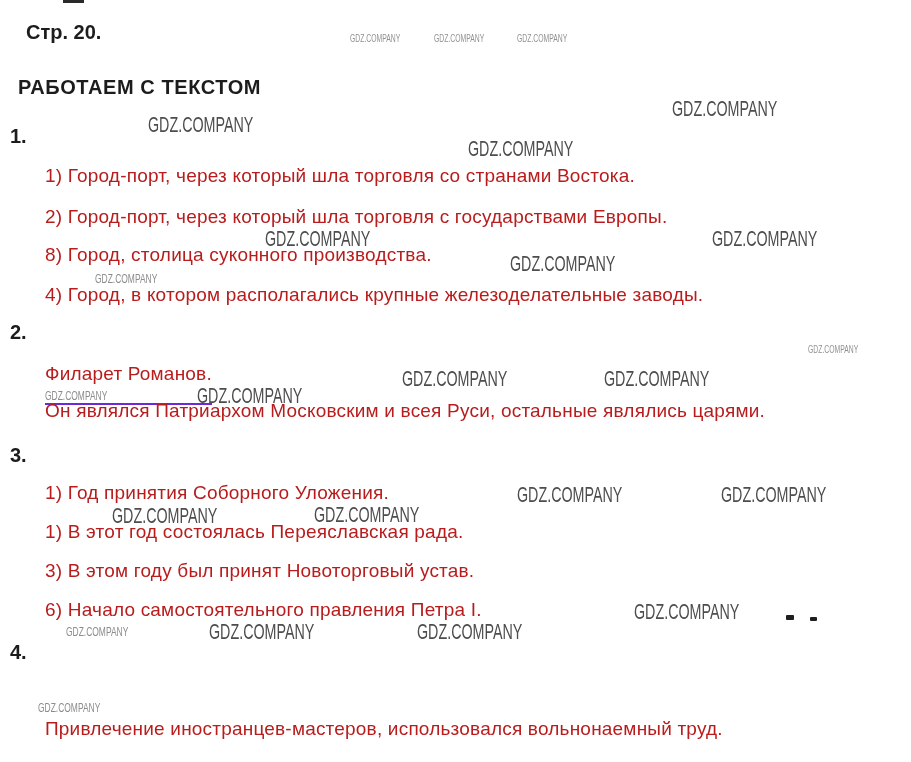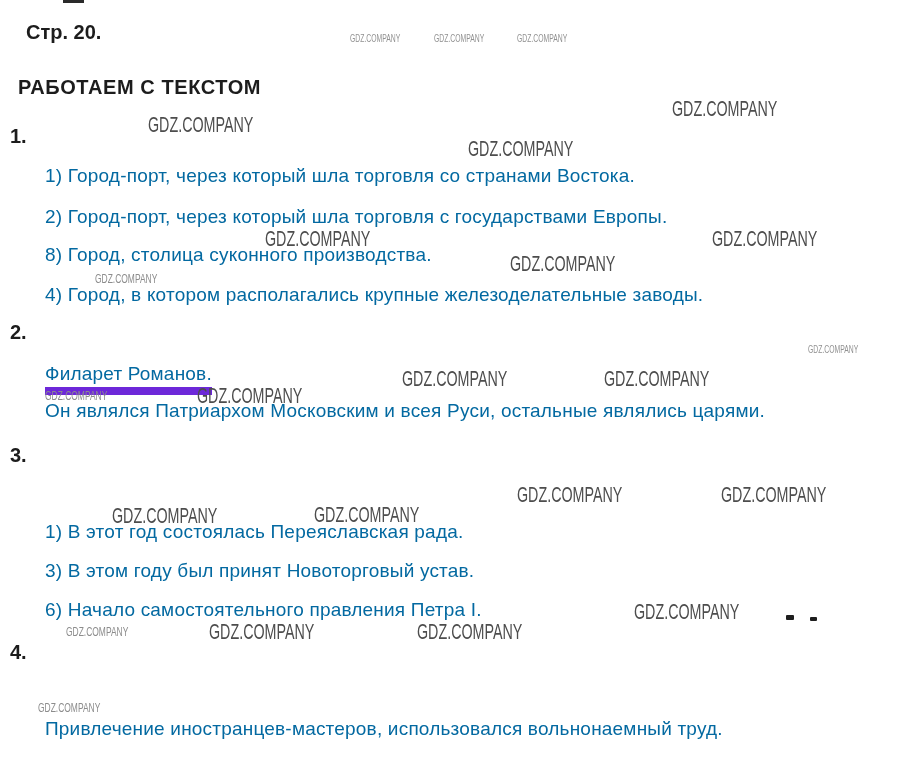--- a/index.html
+++ b/index.html
@@ -17,27 +17,27 @@
   .section-heading{
     position:absolute;left:10px;top:68px;margin:8px;
     font-size:20px;font-weight:bold;color:#1c1c1c;letter-spacing:0.6px;white-space:nowrap;
   }
   .num{
     position:absolute;left:10px;
     font-size:20px;line-height:22px;font-weight:bold;color:#1c1c1c;
   }
   .line{
     position:absolute;left:45px;
-    font-size:19px;line-height:22px;color:#0369a1;
+    font-size:19px;line-height:22px;color:#b91c1c;
     letter-spacing:0.2px;white-space:nowrap;
   }
   .underlined{
     display:inline-block;
-    border-bottom:8px solid #6d28d9;
-    padding-bottom:2px;
+    border-bottom:2px solid #6d28d9;
+    padding-bottom:18px;
   }
   .wm{
     position:absolute;
     white-space:nowrap;line-height:1;
     transform-origin:left top;
     pointer-events:none;
     font-family:"Liberation Sans",sans-serif;
   }
   .wm-lg{font-size:22px;color:#4d4d4d;transform:scaleX(0.65);}
   .wm-sm{font-size:13px;color:#8c8c8c;transform:scaleX(0.65);}
@@ -61,20 +61,21 @@
   <div class="line" style="top:244px">8) Город, столица суконного производства.</div>
   <div class="line" style="top:284px">4) Город, в котором располагались крупные железоделательные заводы.</div>
 
   <div class="num" style="top:321px">2.</div>
   <div class="line" style="top:363px">
     <span class="underlined">Филарет Романов.</span>
   </div>
   <div class="line" style="top:400px">Он являлся Патриархом Московским и всея Руси, остальные являлись царями.</div>
 
   <div class="num" style="top:444px">3.</div>
+  <div class="line" style="top:482px">1) Год принятия Соборного Уложения.</div>
   <div class="line" style="top:521px">1) В этот год состоялась Переяславская рада.</div>
   <div class="line" style="top:560px">3) В этом году был принят Новоторговый устав.</div>
   <div class="line" style="top:599px">6) Начало самостоятельного правления Петра I.</div>
 
   <div class="artifact dash" style="left:786px;top:615px;width:8px;height:5px"></div>
   <div class="artifact dash" style="left:810px;top:617px;width:7px;height:4px"></div>
 
   <div class="num" style="top:641px">4.</div>
   <div class="line" style="top:718px">Привлечение иностранцев-мастеров, использовался вольнонаемный труд.</div>
 

